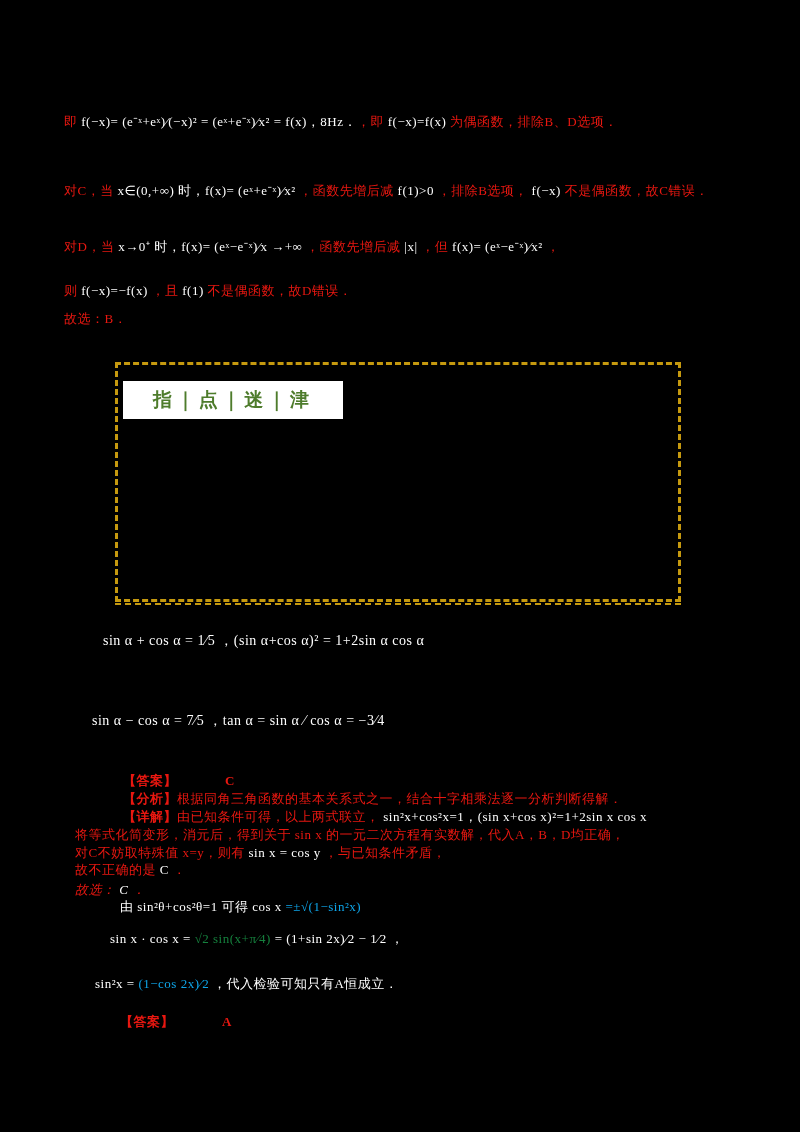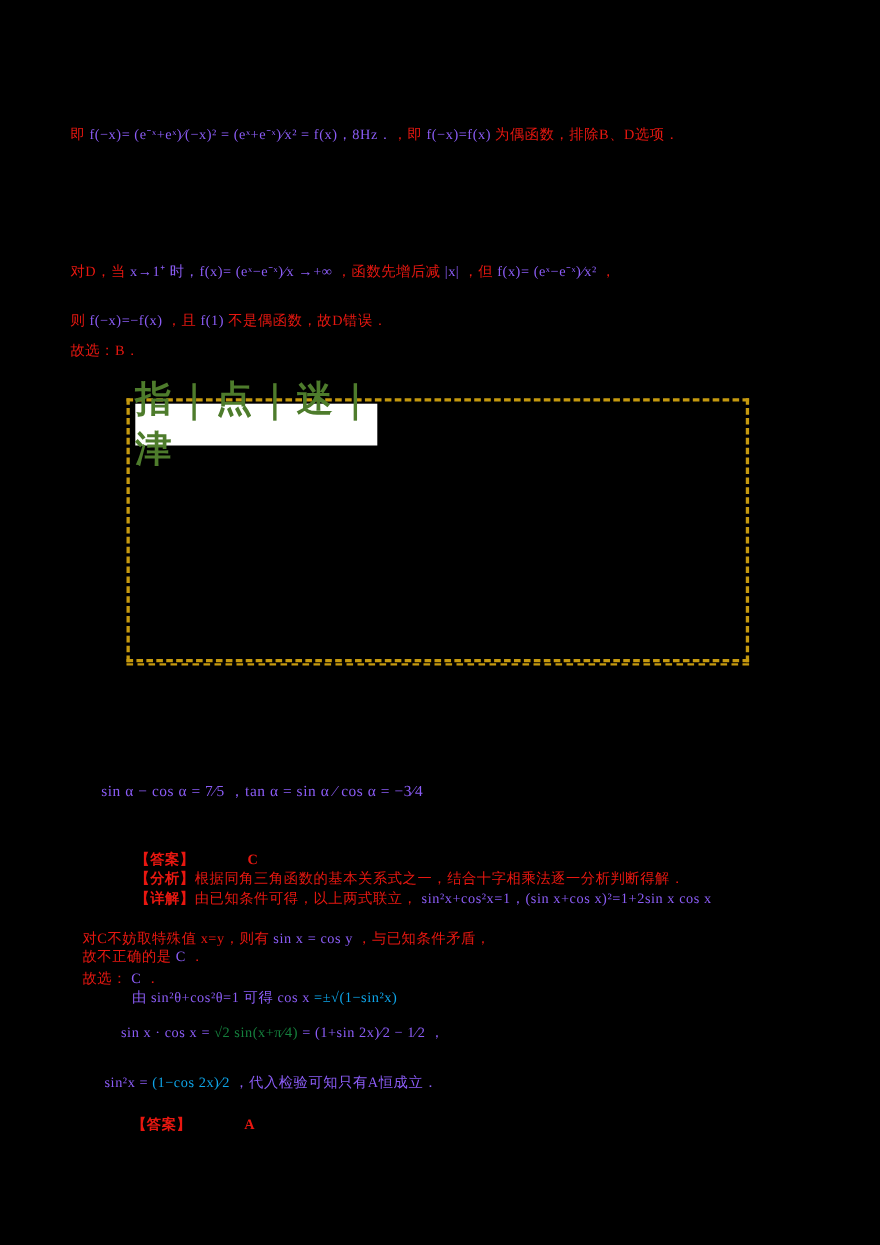--- a/index.html
+++ b/index.html
@@ -12,73 +12,76 @@
   }
   .line{
     position:absolute;
     white-space:nowrap;
     font-size:13px;
     line-height:17px;
     letter-spacing:0.5px;
   }
   .seg{display:inline;}
   .seg-red{color:#e81710;}
-  .seg-dark{color:#8b5cf6;}     
+  .seg-dark{color:#ffffff;}     
   .seg-dim{color:#15803d;}
   .seg-gray{color:#0ea5e9;}
   .seg-b{font-weight:bold;margin-left:48px;}
   
   #tip-box{
     position:absolute;
     left:115px;top:362px;
     width:560px;height:234px;
     border:3px dashed #c5990f;
     background:#000;
   }
   #tip-box-underline{
     position:absolute;
     left:-3px;right:-3px;top:100%;
     margin-top:4px;
     border-top:2px dashed #c5990f;
   }
   #tip-label{
     position:absolute;
-    left:5px;top:2px;
+    left:5px;top:16px;
     width:220px;height:38px;
     background:#ffffff;
     display:flex;align-items:center;justify-content:center;
     font-weight:bold;
-    font-size:33px;
+    font-size:19px;
     letter-spacing:4px;
     color:#4e7c2c;
   }
 </style>
 </head>
 <body>
 
 <div id="page">
 
   <div class="line" style="left:64px;top:113px;"><span class="seg seg-red">即</span><span class="seg seg-dark"> f(−x)= (e⁻ˣ+eˣ)⁄(−x)² = (eˣ+e⁻ˣ)⁄x² = f(x)，8Hz．</span><span class="seg seg-red">，即</span><span class="seg seg-dark"> f(−x)=f(x) </span><span class="seg seg-red">为偶函数，排除B、D选项．</span></div>
-  <div class="line" style="left:64px;top:238px;"><span class="seg seg-red">对D，当</span><span class="seg seg-dark"> x→1⁺ 时，f(x)= (eˣ−e⁻ˣ)⁄x →+∞ </span><span class="seg seg-red">，函数先增后减</span><span class="seg seg-dark"> |x| </span><span class="seg seg-red">，但</span><span class="seg seg-dark"> f(x)= (eˣ−e⁻ˣ)⁄x² </span><span class="seg seg-red">，</span></div>
+  <div class="line" style="left:64px;top:182px;"><span class="seg seg-red">对C，当</span><span class="seg seg-dark"> x∈(0,+∞) 时，f(x)= (eˣ+e⁻ˣ)⁄x² </span><span class="seg seg-red">，函数先增后减</span><span class="seg seg-dark"> f(1)&gt;0 </span><span class="seg seg-red">，排除B选项，</span><span class="seg seg-dark"> f(−x) </span><span class="seg seg-red">不是偶函数，故C错误．</span></div>
+  <div class="line" style="left:64px;top:238px;"><span class="seg seg-red">对D，当</span><span class="seg seg-dark"> x→0⁺ 时，f(x)= (eˣ−e⁻ˣ)⁄x →+∞ </span><span class="seg seg-red">，函数先增后减</span><span class="seg seg-dark"> |x| </span><span class="seg seg-red">，但</span><span class="seg seg-dark"> f(x)= (eˣ−e⁻ˣ)⁄x² </span><span class="seg seg-red">，</span></div>
   <div class="line" style="left:64px;top:282px;"><span class="seg seg-red">则</span><span class="seg seg-dark"> f(−x)=−f(x) </span><span class="seg seg-red">，且</span><span class="seg seg-dark"> f(1) </span><span class="seg seg-red">不是偶函数，故D错误．</span></div>
   <div class="line" style="left:64px;top:310px;"><span class="seg seg-red">故选：B．</span></div>
 
   <div id="tip-box">
     <div id="tip-label">指｜点｜迷｜津</div>
     <div id="tip-box-underline"></div>
   </div>
 
+  <div class="line" style="left:103px;top:632px;font-size:14px;"><span class="seg seg-dark">sin α + cos α = 1⁄5 ，</span><span class="seg seg-dark">(sin α+cos α)² = 1+2sin α cos α</span></div>
   <div class="line" style="left:92px;top:712px;font-size:14px;"><span class="seg seg-dark">sin α − cos α = 7⁄5 ，</span><span class="seg seg-dark">tan α = sin α ⁄ cos α = −3⁄4</span></div>
 
   <div class="line" style="left:75px;top:772px;"><span class="seg seg-red seg-b">【答案】</span><span class="seg seg-red seg-b">C</span></div>
   <div class="line" style="left:75px;top:790px;"><span class="seg seg-red seg-b">【分析】</span><span class="seg seg-red">根据同角三角函数的基本关系式之一，结合十字相乘法逐一分析判断得解．</span></div>
   <div class="line" style="left:75px;top:808px;"><span class="seg seg-red seg-b">【详解】</span><span class="seg seg-red">由已知条件可得，以上两式联立，</span><span class="seg seg-dark"> sin²x+cos²x=1，(sin x+cos x)²=1+2sin x cos x </span></div>
+  <div class="line" style="left:75px;top:826px;"><span class="seg seg-red">将等式化简变形，消元后，得到关于 sin x 的一元二次方程有实数解，代入A，B，D均正确，</span></div>
   <div class="line" style="left:75px;top:844px;"><span class="seg seg-red">对C不妨取特殊值 x=y，则有</span><span class="seg seg-dark"> sin x = cos y </span><span class="seg seg-red">，与已知条件矛盾，</span></div>
   <div class="line" style="left:75px;top:861px;"><span class="seg seg-red">故不正确的是</span><span class="seg seg-dark"> C </span><span class="seg seg-red">．</span></div>
-  <div class="line" style="left:75px;top:881px;"><span class="seg seg-red">故选：</span><span class="seg seg-dark"> C </span><span class="seg seg-red">．</span></div>
+  <div class="line" style="left:75px;top:881px;font-style:italic;"><span class="seg seg-red">故选：</span><span class="seg seg-dark"> C </span><span class="seg seg-red">．</span></div>
 
   <div class="line" style="left:120px;top:898px;"><span class="seg seg-dark">由 sin²θ+cos²θ=1 可得 cos x </span><span class="seg seg-gray">=±√(1−sin²x)</span></div>
   <div class="line" style="left:110px;top:930px;"><span class="seg seg-dark">sin x · cos x = </span><span class="seg seg-dim">√2 sin(x+π⁄4)</span><span class="seg seg-dark"> = (1+sin 2x)⁄2 − 1⁄2 ，</span></div>
   <div class="line" style="left:95px;top:975px;"><span class="seg seg-dark">sin²x = </span><span class="seg seg-gray">(1−cos 2x)⁄2</span><span class="seg seg-dark"> ，代入检验可知只有A恒成立．</span></div>
 
   <div class="line" style="left:72px;top:1013px;"><span class="seg seg-red seg-b">【答案】</span><span class="seg seg-red seg-b">A</span></div>
 
 </div>
 
 </body></html>

